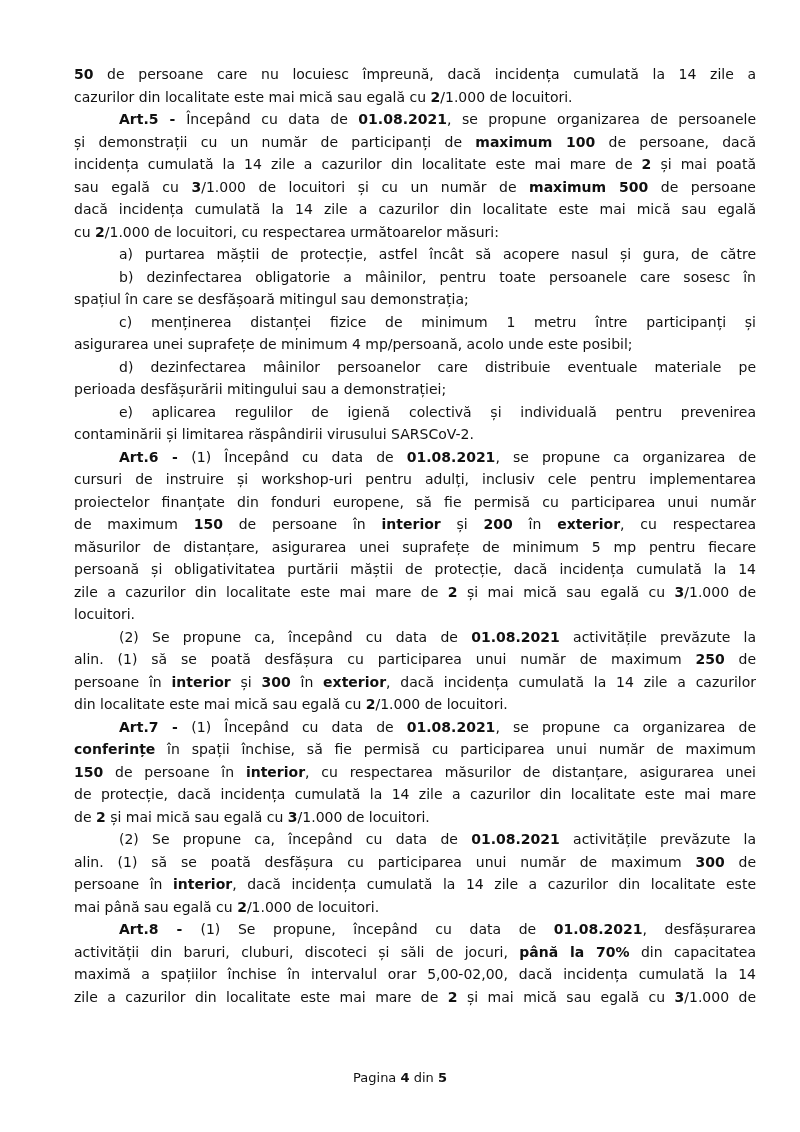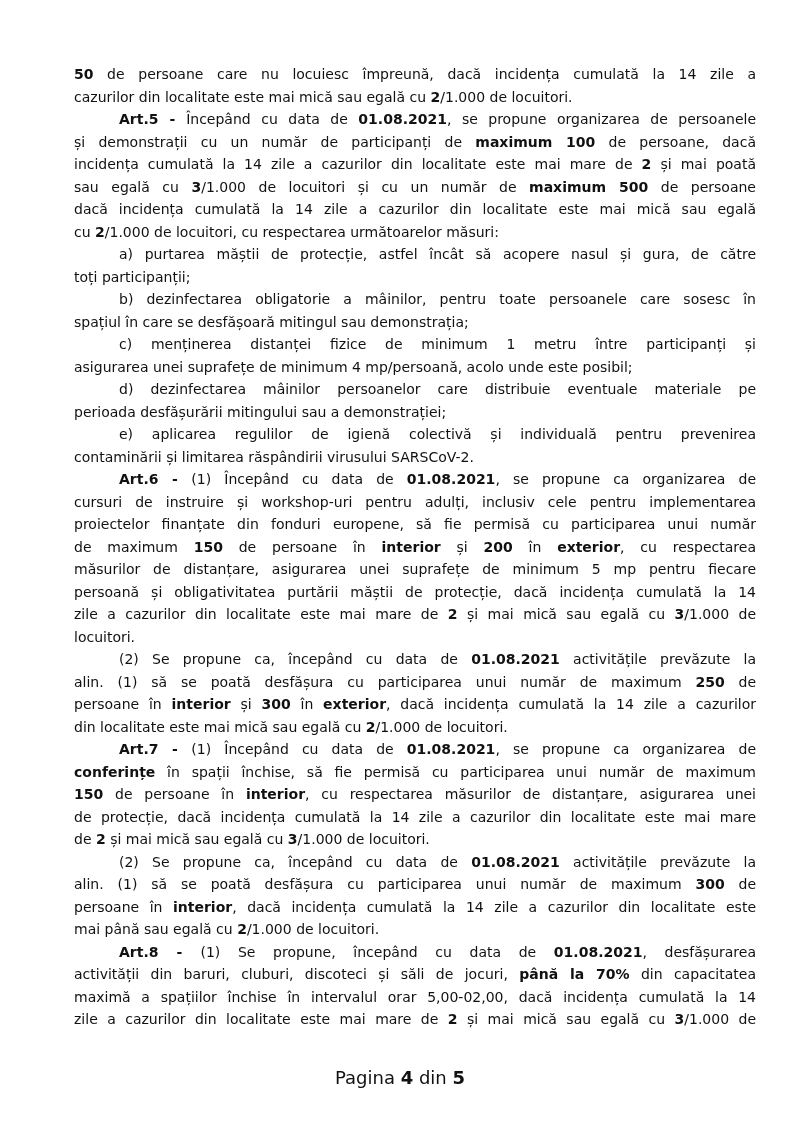--- a/index.html
+++ b/index.html
@@ -32,21 +32,21 @@
     text-align-last: justify;
   }
   .line.ind { padding-left: 45px; }
   .b { font-weight: bold; }
   .footer {
     position: absolute;
     top: 1069px;
     left: 0;
     width: 100%;
     text-align: center;
-    font-size: 18px;
+    font-size: 13px;
     line-height: 17px;
   }
 </style>
 </head>
 <body>
 
 <div class="page">
   <div class="doc" id="doc">
       <div class="para">
         <div class="line j"><span class="b">50</span><span> de persoane care nu locuiesc împreună, dacă incidența cumulată la 14 zile a</span></div>
@@ -55,21 +55,20 @@
       <div class="para">
         <div class="line j ind"><span class="b">Art.5 - </span><span>Începând cu data de </span><span class="b">01.08.2021</span><span>, se propune organizarea de persoanele</span></div>
         <div class="line j"><span>și demonstrații cu un număr de participanți de </span><span class="b">maximum 100</span><span> de persoane, dacă</span></div>
         <div class="line j"><span>incidența cumulată la 14 zile a cazurilor din localitate este mai mare de </span><span class="b">2</span><span> și mai poată</span></div>
         <div class="line j"><span>sau egală cu </span><span class="b">3</span><span>/1.000 de locuitori și cu un număr de </span><span class="b">maximum 500</span><span> de persoane</span></div>
         <div class="line j"><span>dacă incidența cumulată la 14 zile a cazurilor din localitate este mai mică sau egală</span></div>
         <div class="line"><span>cu </span><span class="b">2</span><span>/1.000 de locuitori, cu respectarea următoarelor măsuri:</span></div>
       </div>
       <div class="para">
         <div class="line j ind"><span>a) purtarea măștii de protecție, astfel încât să acopere nasul și gura, de către</span></div>
-        <div class="line"><span>toți participanții;</span></div>
       </div>
       <div class="para">
         <div class="line j ind"><span>b) dezinfectarea obligatorie a mâinilor, pentru toate persoanele care sosesc în</span></div>
         <div class="line"><span>spațiul în care se desfășoară mitingul sau demonstrația;</span></div>
       </div>
       <div class="para">
         <div class="line j ind"><span>c) menținerea distanței fizice de minimum 1 metru între participanți și</span></div>
         <div class="line"><span>asigurarea unei suprafețe de minimum 4 mp/persoană, acolo unde este posibil;</span></div>
       </div>
       <div class="para">

